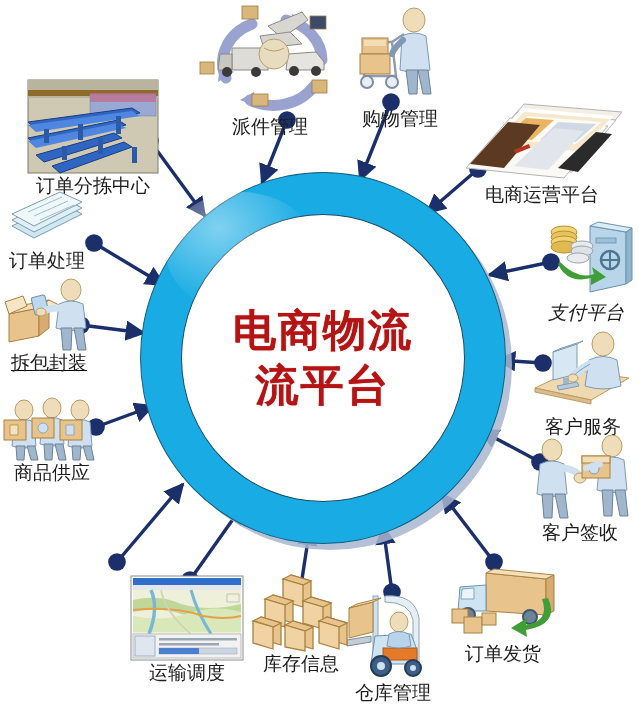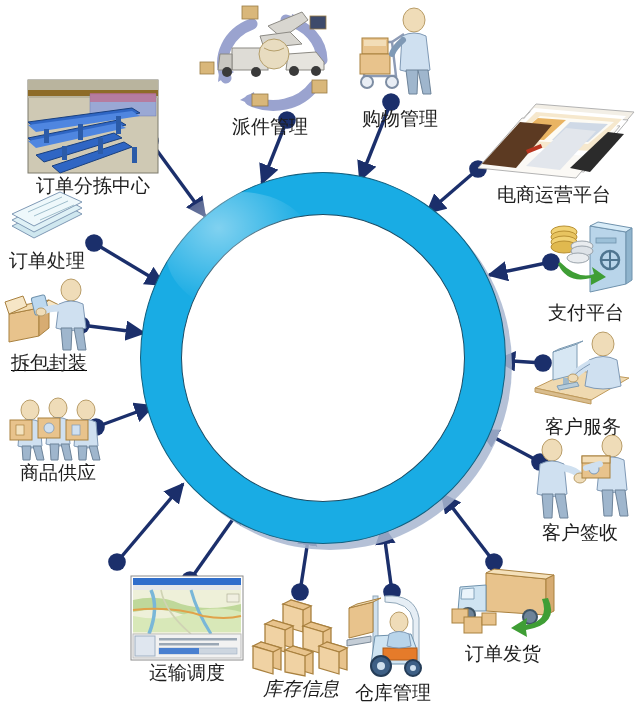--- a/index.html
+++ b/index.html
@@ -94,20 +94,22 @@
       <line x1="94" y1="243" x2="164" y2="285"></line>
     </g>
   </svg>
 
   <div class="ring-wrap">
     <div class="ring-shadow"></div>
     <div class="ring-outer"></div>
     <div class="ring-inner"></div>
     <div class="ring-hilite"></div>
     <div class="center-title">
+      <span>电商物流</span>
+      <span>流平台</span>
     </div>
   </div>
 
   <div class="node" style="left:28px;top:48px;margin-top:32px;">
     <span class="icon">
       <svg width="130" height="93" viewBox="0 0 130 93">
         <rect x="0" y="0" width="130" height="93" fill="#cfc9b4" stroke="#7d7a6d" stroke-width="1"></rect>
         <rect x="0" y="0" width="130" height="18" fill="#b9b49e"></rect>
         <rect x="0" y="10" width="130" height="6" fill="#8d6b28"></rect>
         <g fill="#9aa8d4" stroke="#6d7bb0" stroke-width=".5">
@@ -209,21 +211,21 @@
         <path d="M62,66 l5,24 h8 l-3,-24 Z" fill="#9fb6cd" stroke="#6d8399"></path>
         <path d="M47,36 q-9,8 -11,14" stroke="#7f99b5" stroke-width="6" fill="none" stroke-linecap="round"></path>
 
         <circle cx="11" cy="78" r="6" fill="#e9eef5" stroke="#7d8da3" stroke-width="2"></circle>
         <circle cx="36" cy="78" r="6" fill="#e9eef5" stroke="#7d8da3" stroke-width="2"></circle>
       </svg>
     </span>
     <span class="cap">购物管理</span>
   </div>
 
-  <div class="node" style="left:474px;top:92px;">
+  <div class="node" style="left:462px;top:92px;">
     <span class="icon">
       <svg width="160" height="90" viewBox="0 0 160 90">
         <g stroke="#b3b3b3" stroke-width="1">
           <polygon points="18,62 62,12 160,20 116,72" fill="#f3efe6"></polygon>
           <polygon points="12,70 56,20 154,28 110,80" fill="#ffffff"></polygon>
           <polygon points="4,76 48,26 146,34 102,86" fill="#fbf9f5"></polygon>
         </g>
 
         <polygon points="22,58 60,16 152,24 116,64" fill="#fff"></polygon>
         <polygon points="28,54 62,20 148,27 118,59" fill="#f6e8cd"></polygon>
@@ -236,21 +238,21 @@
           <polygon points="96,76 134,40 150,42 116,80" fill="#2b2b2b"></polygon>
         </g>
         <g fill="#b9351f">
           <rect x="52" y="58" width="16" height="4" transform="rotate(-22 52 58)"></rect>
         </g>
       </svg>
     </span>
     <span class="cap">电商运营平台</span>
   </div>
 
-  <div class="node" style="left:540px;top:218px;">
+  <div class="node" style="left:540px;top:218px;font-style:italic;">
     <span class="icon">
       <svg width="92" height="82" viewBox="0 0 92 82">
 
         <g>
           <polygon points="50,8 86,14 86,66 50,74" fill="#b9d5ea" stroke="#6f92ad"></polygon>
           <polygon points="50,8 58,4 92,10 86,14" fill="#d8ecf8" stroke="#6f92ad"></polygon>
           <polygon points="86,14 92,10 92,62 86,66" fill="#8fb4cd" stroke="#6f92ad"></polygon>
           <circle cx="70" cy="42" r="9" fill="none" stroke="#4f7590" stroke-width="2.5"></circle>
           <path d="M70,33 v18 M61,42 h18" stroke="#4f7590" stroke-width="2"></path>
           <rect x="56" y="20" width="20" height="5" fill="#9cc0d8" stroke="#6f92ad" stroke-width=".8"></rect>
@@ -374,21 +376,21 @@
 
         <circle cx="34" cy="74" r="10" fill="#3d5f85" stroke="#243c57" stroke-width="2"></circle>
         <circle cx="34" cy="74" r="4" fill="#cfe0ee"></circle>
         <circle cx="66" cy="76" r="8" fill="#3d5f85" stroke="#243c57" stroke-width="2"></circle>
         <circle cx="66" cy="76" r="3" fill="#cfe0ee"></circle>
       </svg>
     </span>
     <span class="cap">仓库管理</span>
   </div>
 
-  <div class="node" style="left:253px;top:596px;font-style:italic;">
+  <div class="node" style="left:253px;top:571px;">
     <span class="icon">
       <svg width="96" height="80" viewBox="0 0 96 80">
         <g fill="#e8c38c" stroke="#a9813f" stroke-width="1.3">
 
           <polygon points="38,4 58,10 58,32 38,26"></polygon>
           <polygon points="38,4 30,8 50,14 58,10"></polygon>
           <polygon points="30,8 50,14 50,36 30,30" fill="#f0d2a3"></polygon>
 
           <polygon points="20,24 40,30 40,52 20,46"></polygon>
           <polygon points="20,24 12,28 32,34 40,30"></polygon>
@@ -438,21 +440,21 @@
             <rect x="28" y="67" width="60" height="2.5"></rect>
         </g>
         <rect x="28" y="72" width="78" height="6" fill="#cdd6e0" stroke="#9fb0c2" stroke-width=".6"></rect>
         <rect x="28" y="72" width="40" height="6" fill="#4a80d0"></rect>
       </svg>
     </span>
     <span class="cap">运输调度</span>
   </div>
 
 
-  <div class="node" style="left:8px;top:400px;align-items:center;">
+  <div class="node" style="left:2px;top:400px;align-items:center;">
     <span class="icon">
       <svg width="100" height="60" viewBox="0 0 100 60">
         <g>
 
           <ellipse cx="22" cy="10" rx="9" ry="10" fill="#efdcb8" stroke="#b99d68"></ellipse>
           <path d="M12,22 q10,-5 20,0 l2,24 q-12,4 -24,0 Z" fill="#cfe0f0" stroke="#7f99b5"></path>
           <path d="M14,46 l1,14 h7 l1,-14 Z" fill="#9fb6cd" stroke="#6d8399"></path>
           <path d="M25,46 l4,14 h7 l-3,-14 Z" fill="#9fb6cd" stroke="#6d8399"></path>
 
           <ellipse cx="50" cy="8" rx="9" ry="10" fill="#efdcb8" stroke="#b99d68"></ellipse>

